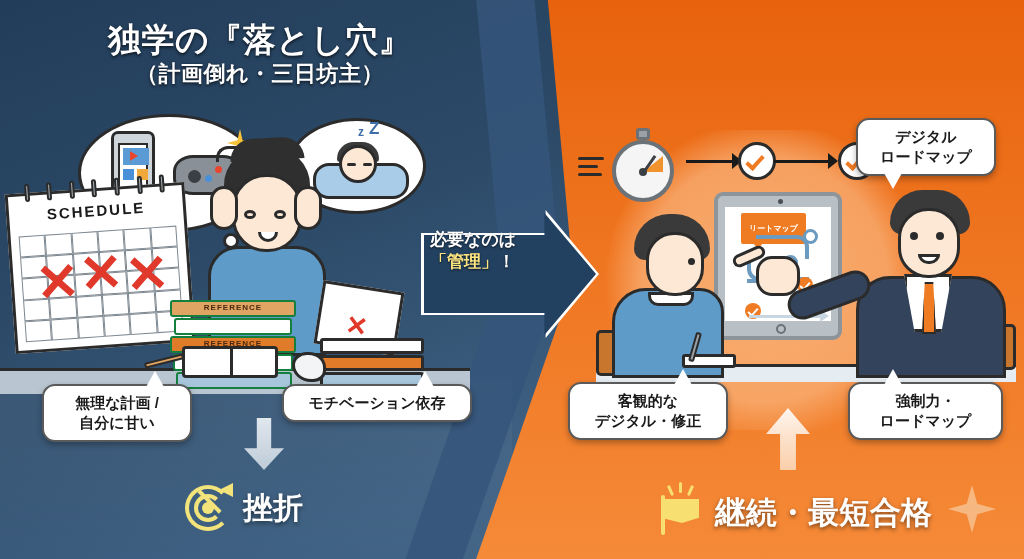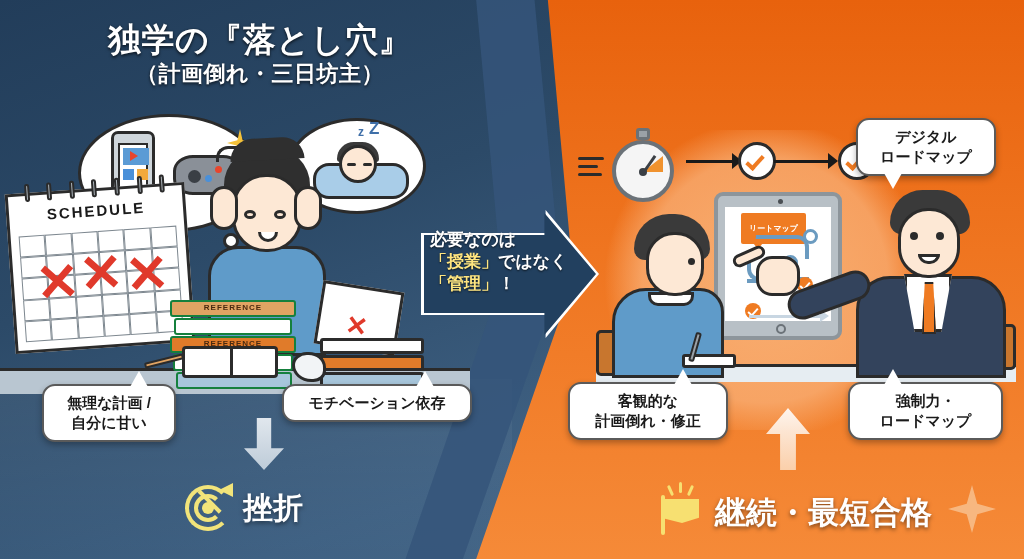--- a/index.html
+++ b/index.html
@@ -79,21 +79,21 @@
     border-radius:13px; padding:7px 13px; text-align:center;
     font-weight:bold; font-size:15px; color:#1a1a1a; line-height:1.32;
     box-shadow:0 3px 6px rgba(0,0,0,.3); z-index:6;
   }
   .bubble .tail-up, .bubble .tail-dn {
     position:absolute; width:0; height:0;
   }
   .bubble .tail-up { border-left:9px solid transparent; border-right:9px solid transparent; border-bottom:16px solid #ffffff; top:-15px; }
   .bubble .tail-dn { border-left:9px solid transparent; border-right:9px solid transparent; border-top:16px solid #ffffff; bottom:-15px; }
 
-  #bubble-plan   { left:42px;  top:384px; width:134px; }
+  #bubble-plan   { left:42px;  top:384px; width:150px; }
   #bubble-motiv  { left:282px; top:384px; width:190px; }
   #bubble-obj    { left:568px; top:382px; width:160px; }
   #bubble-force  { left:848px; top:382px; width:155px; }
   #bubble-road   { left:856px; top:118px; width:140px; }
   #bubble-road .tail-dn { left:26px; }
   #bubble-plan .tail-up { right:26px; }
   #bubble-motiv .tail-up{ right:36px; }
   #bubble-obj .tail-up  { right:34px; }
   #bubble-force .tail-up{ left:34px; }
 
@@ -524,21 +524,20 @@
 
   <div class="title" id="title-left">
     <span class="main">独学の『落とし穴』</span>
     <span class="sub">（計画倒れ・三日坊主）</span>
   </div>
 
   <div class="arrow-outline"></div>
   <div class="arrow-band"></div>
   <div class="arrow-text">
     <div>必要なのは</div>
-    <div><span class="q">「授業」</span><span>ではなく</span></div>
     <div><span class="q">「管理」</span><span>！</span></div>
   </div>
 
   <div class="bubble" id="bubble-plan">
     <span class="tail-up"></span>
     <div>無理な計画 /</div>
     <div>自分に甘い</div>
   </div>
 
   <div class="bubble" id="bubble-motiv">
@@ -548,21 +547,21 @@
 
   <div class="bubble" id="bubble-road">
     <span class="tail-dn"></span>
     <div>デジタル</div>
     <div>ロードマップ</div>
   </div>
 
   <div class="bubble" id="bubble-obj">
     <span class="tail-up"></span>
     <div>客観的な</div>
-    <div>計画倒れ・修正</div>
+    <div>デジタル・修正</div>
   </div>
 
   <div class="bubble" id="bubble-force">
     <span class="tail-up"></span>
     <div>強制力・</div>
     <div>ロードマップ</div>
   </div>
 
   <div class="down-arrow"></div>
   <div class="up-arrow"></div>

